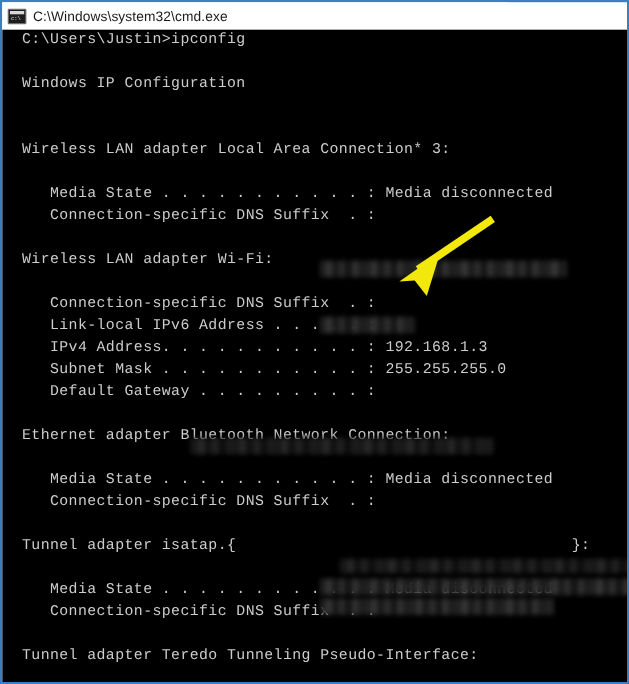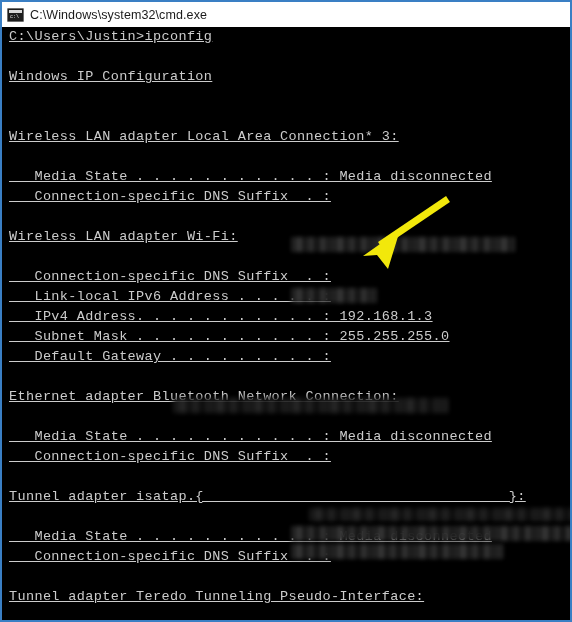--- a/index.html
+++ b/index.html
@@ -90,23 +90,22 @@
     font-family: "Liberation Mono", "DejaVu Sans Mono", monospace;
     font-size: 13.5px;
     line-height: 20px;
     color: #cccccc;
     white-space: pre;
     letter-spacing: 0.37px;
   }
   .cline {
     height: 20px;
     position: relative;
-    padding-left: 7px;
+    padding-left: 18px;
     box-sizing: border-box;
-    text-decoration: underline;
   }
   .cline > .txt {
     display: inline;
   }
 
   
   .redact {
     position: absolute;
     background:
       repeating-linear-gradient(90deg,

